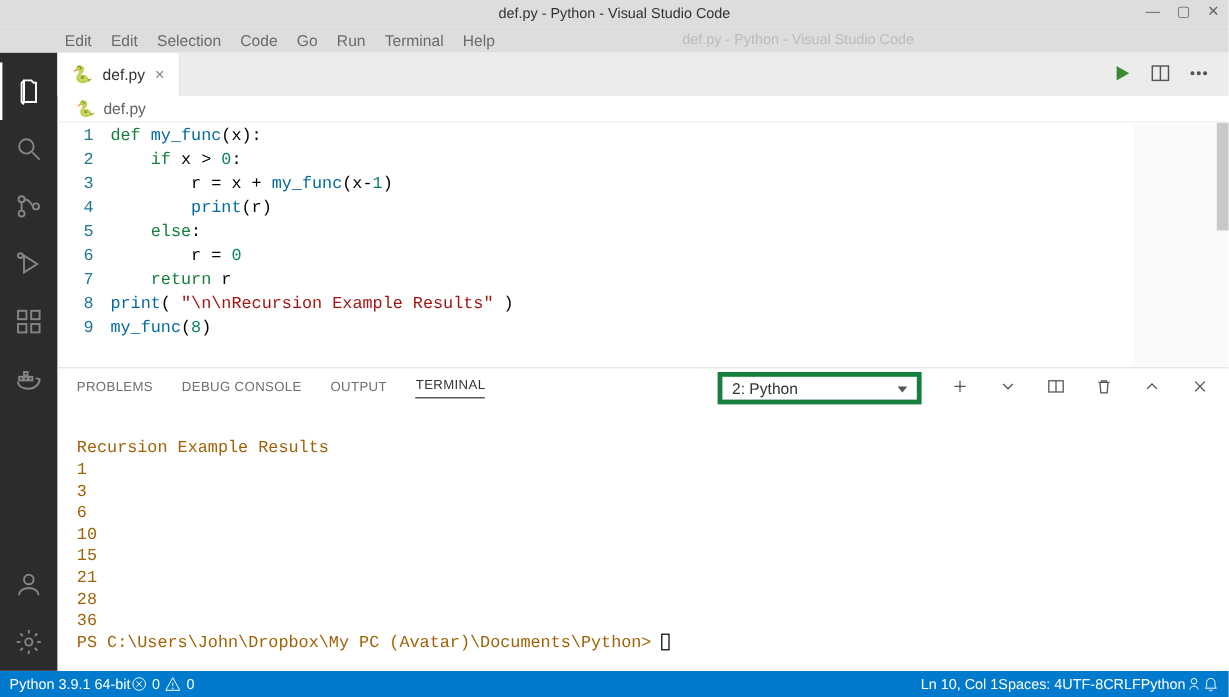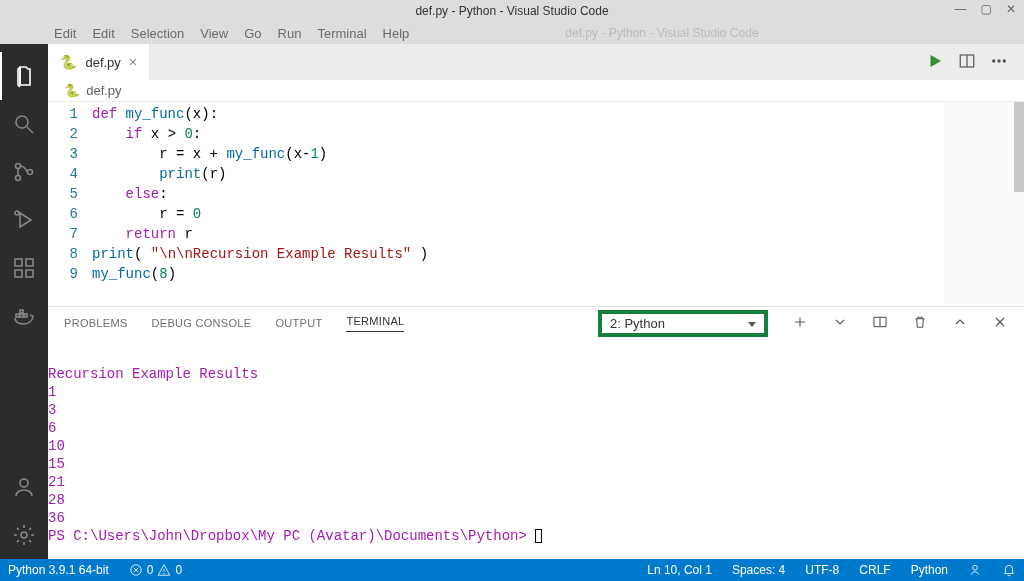--- a/index.html
+++ b/index.html
@@ -42,62 +42,62 @@
 .breadcrumb .py-icon { color: #3572A5; }
 
 
 .code-area { flex: 1; display: flex; overflow: hidden; position: relative; }
 .gutter { width: 44px; text-align: right; padding-right: 14px; color: #237893; font-size: 14px; line-height: 20px; padding-top: 2px; }
 .gutter .ln { height: 20px; }
 .code { flex: 1; font-size: 14px; line-height: 20px; padding-top: 2px; white-space: pre; }
 .code .line { height: 20px; }
 .minimap { position: absolute; right: 0; top: 0; width: 80px; height: 100%; background: #fafafa; }
 .minimap .mm-scroll { position: absolute; right: 0; top: 0; width: 10px; height: 90px; background: #c8c8c8; }
-.kw { color: #a21caf; }
+.kw { color: #15803d; }
 .fn { color: #0369a1; }
 .num { color: #098658; }
 .str { color: #a31515; }
 .op { color: #000; }
 
 
 .panel { height: 253px; border-top: 1px solid #e0e0e0; display: flex; flex-direction: column; }
 .panel-tabs { height: 32px; display: flex; align-items: center; padding: 0 16px; gap: 24px; font-size: 11px; color: #6e6e6e; }
 .panel-tabs .ptab { letter-spacing: 0.3px; cursor: pointer; }
 .panel-tabs .ptab.active { color: #333; border-bottom: 1px solid #333; padding-bottom: 4px; }
 .panel-tabs .spacer { flex: 1; }
 .panel-tabs .term-select { border: 4px solid #15803d; padding: 2px 28px 2px 8px; font-size: 13px; color: #333; background: #fff; position: relative; min-width: 170px; }
 .panel-tabs .term-select::after { content: ""; position: absolute; right: 8px; top: 8px; border-left: 4px solid transparent; border-right: 4px solid transparent; border-top: 5px solid #555; }
 .panel-tabs .paction { color: #555; cursor: pointer; }
 .panel-tabs svg { width: 16px; height: 16px; stroke: currentColor; fill: none; stroke-width: 1.6; }
-.terminal { flex: 1; padding: 8px 0; font-size: 14px; line-height: 18px; color: #a21caf; overflow: hidden; }
+.terminal { flex: 1; padding: 8px 16px; font-size: 14px; line-height: 18px; color: #a16207; overflow: hidden; }
 .terminal .cursor { display: inline-block; width: 7px; height: 14px; border: 1px solid #000; vertical-align: middle; }
 
 
-.status-bar { height: 22px; background: #007acc; color: #fff; display: flex; align-items: center; font-size: 12px; padding: 0 8px; gap: 20px; }
+.status-bar { height: 22px; background: #007acc; color: #fff; display: flex; align-items: center; font-size: 12px; padding: 0 8px; gap: 0; }
 .status-bar .sb-item { display: flex; align-items: center; gap: 4px; cursor: pointer; }
 .status-bar .sb-spacer { flex: 1; }
 .status-bar svg { width: 14px; height: 14px; stroke: currentColor; fill: none; stroke-width: 1.4; }
 </style>
 </head>
 <body>
 
 <div class="title-bar">
   <span>def.py - Python - Visual Studio Code</span>
   <div class="title-window-controls">
     <span>—</span>
     <span>▢</span>
     <span>✕</span>
   </div>
 </div>
 
 <div class="menu-bar">
   <span>Edit</span>
   <span>Edit</span>
   <span>Selection</span>
-  <span>View</span>
+  <span>Code</span>
   <span>Go</span>
   <span>Run</span>
   <span>Terminal</span>
   <span>Help</span>
   <span class="ghost-title">def.py - Python - Visual Studio Code</span>
 </div>
 
 <div class="main">
 
   <div class="activity-bar">

